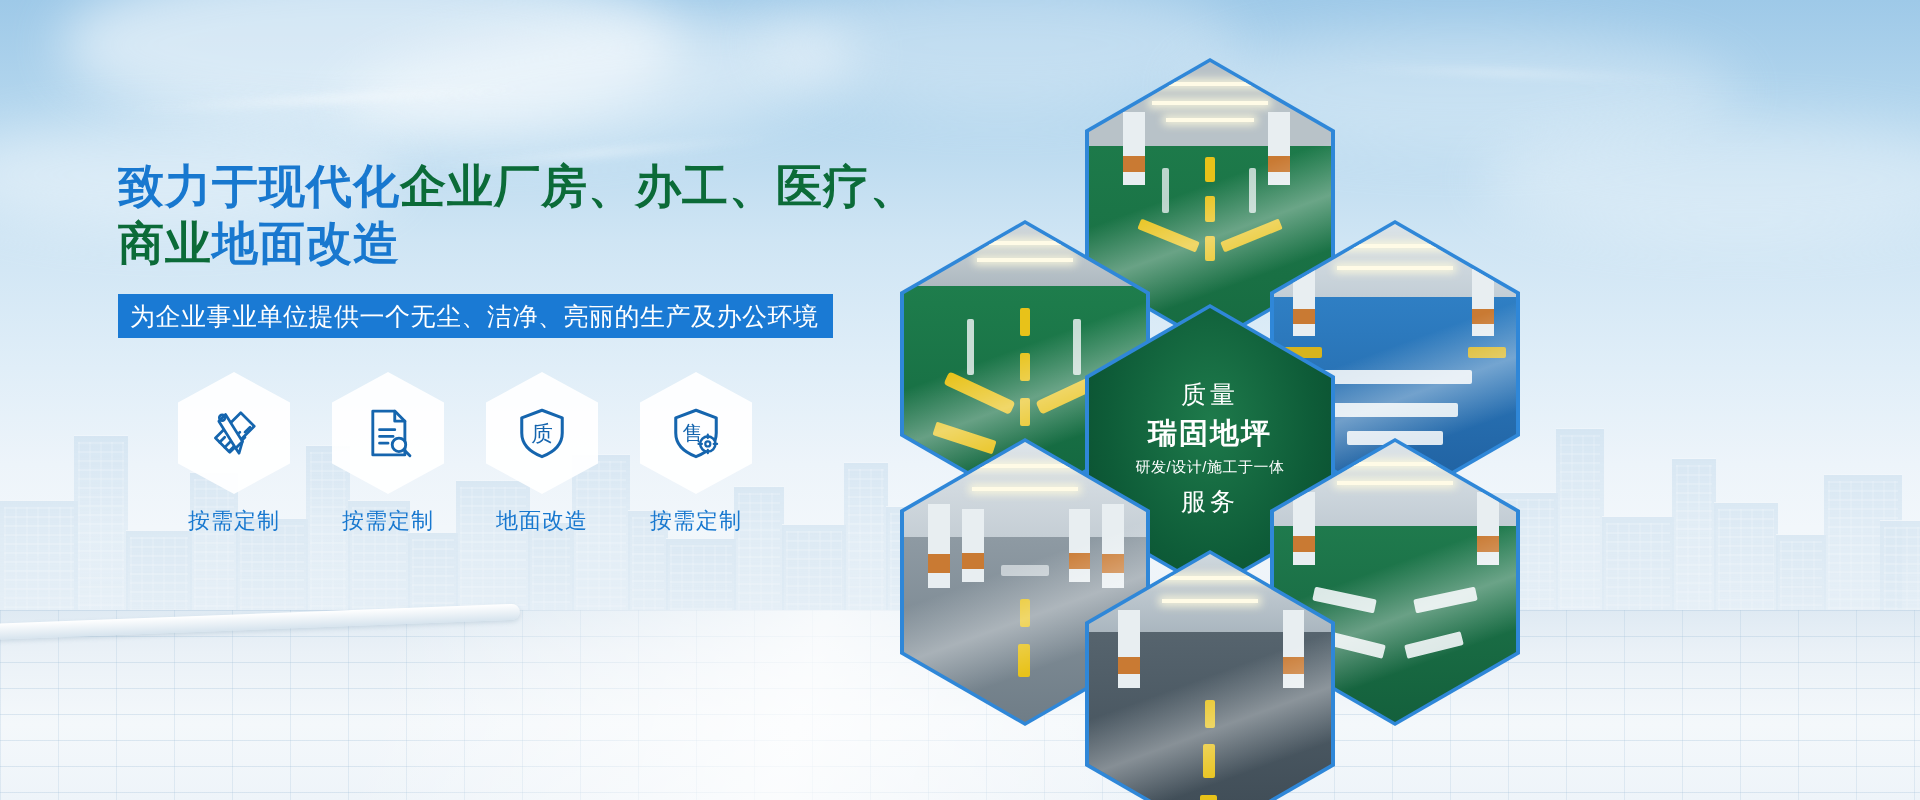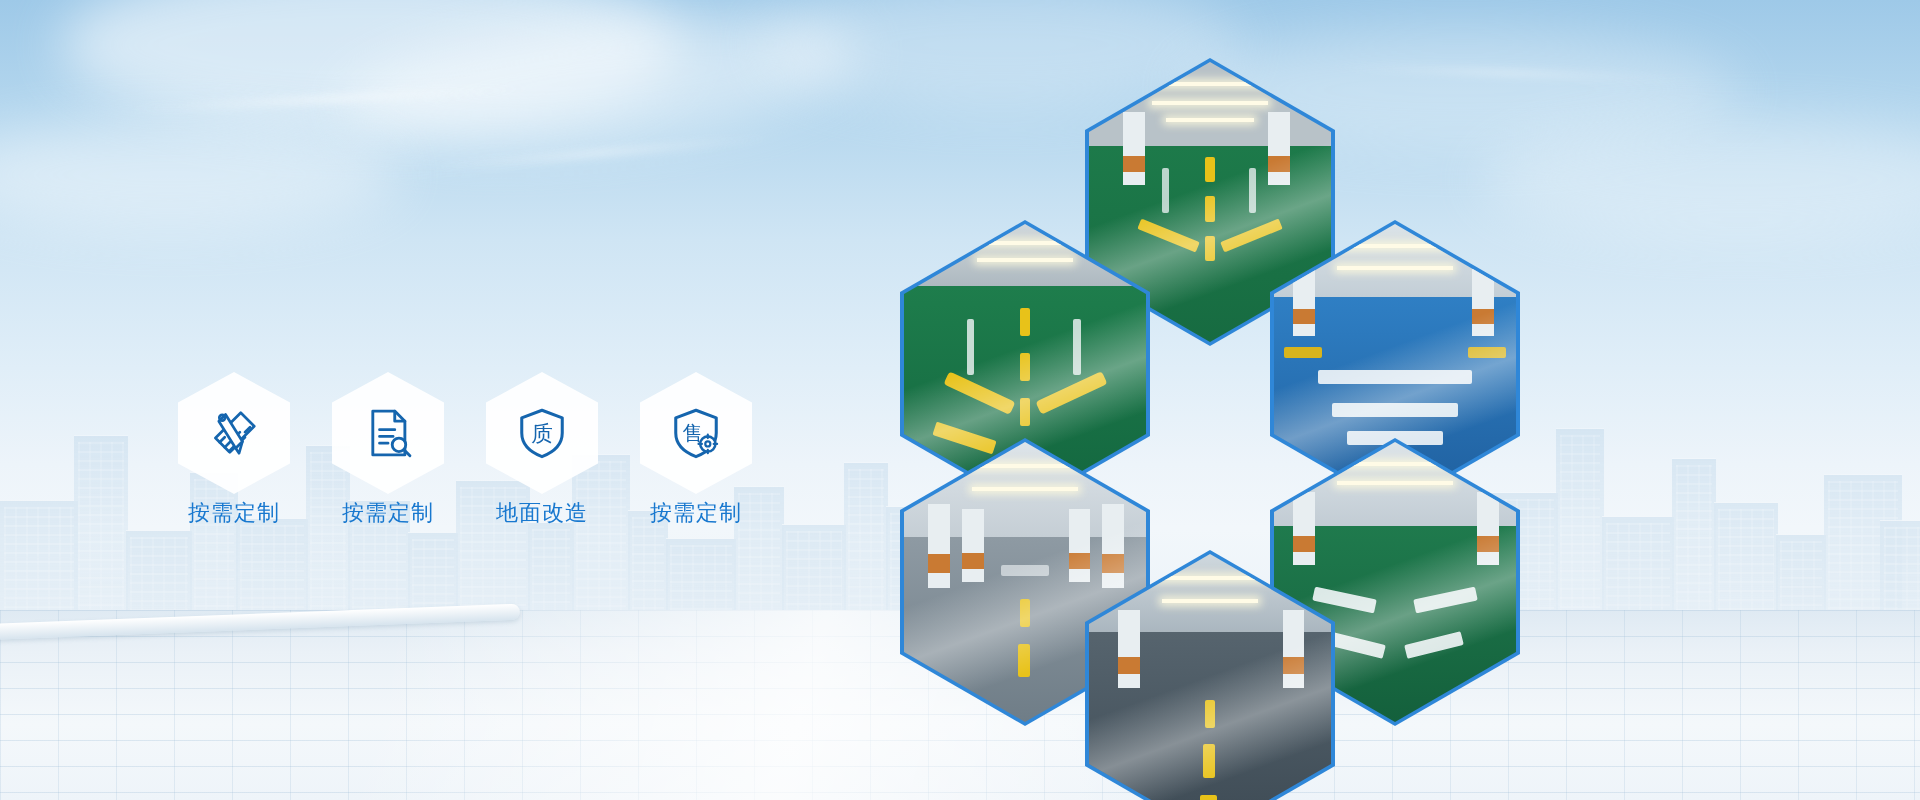--- a/index.html
+++ b/index.html
@@ -114,21 +114,21 @@
     background:rgba(255,255,255,.93);
     clip-path:polygon(50% 0%,100% 25%,100% 75%,50% 100%,0% 75%,0% 25%);
     box-shadow:0 2px 10px rgba(120,155,185,.22);
   }
   .hexicon {
     position:absolute; inset:0;
     display:flex; align-items:center; justify-content:center;
   }
   .hexicon svg { width:54px; height:54px; }
   .feat-label {
-    margin-top:4px;
+    margin-top:12px;
     font-size:22px; color:#1878cf; letter-spacing:1px; white-space:nowrap;
   }
 
   
   .cluster { position:absolute; left:900px; top:38px; width:620px; height:740px; }
 
   .hexcell {
     position:absolute;
     width:250px; height:288px;
     clip-path:polygon(50% 0%,100% 25%,100% 75%,50% 100%,0% 75%,0% 25%);
@@ -211,20 +211,33 @@
     <div class="bld" style="left:1824px;width:78px;  height:176px;"></div>
     <div class="bld" style="left:1880px;width:46px;  height:130px;"></div>
   </div>
 
   <div class="ground">
     <div class="tiles"></div>
     <div class="sheen"></div>
   </div>
   <div class="rail"></div>
 
+  <div class="copy">
+
+    <div class="headline">
+      <div>
+        <span class="hl-blue">致力于现代化</span><span class="hl-green">企业厂房、办工、医疗、</span>
+      </div>
+      <div>
+        <span class="hl-green">商业</span><span class="hl-blue">地面改造</span>
+      </div>
+    </div>
+
+    <div class="subbar">为企业事业单位提供一个无尘、洁净、亮丽的生产及办公环境</div>
+  </div>
 
   <div class="features">
 
     <div class="feature">
       <div class="hexwrap">
         <div class="hexbg"></div>
         <div class="hexicon">
           <svg viewBox="0 0 64 64" fill="none" stroke="#1565ae" stroke-width="3.2" stroke-linecap="round" stroke-linejoin="round">
             <path d="M40 8 L56 24 L26 54 L10 38 Z"></path>
             <path d="M15 43 L21 37 M21 49 L27 43 M27 55 L33 49 M33 37 L39 31 M39 43 L45 37 M45 31 L51 25"></path>
@@ -334,20 +347,28 @@
           <div class="ph-white" style="left:18%;top:52%;width:64%;height:5%;"></div>
           <div class="ph-white" style="left:24%;top:64%;width:52%;height:5%;transform:rotate(0deg);"></div>
           <div class="ph-white" style="left:30%;top:74%;width:40%;height:5%;"></div>
           <div class="ph-line" style="left:4%;top:44%;width:16%;height:4%;background:#d8b41c;"></div>
           <div class="ph-line" style="left:80%;top:44%;width:16%;height:4%;background:#d8b41c;"></div>
           <div class="ph-gloss"></div>
         </div>
       </div>
     </div>
 
+    <div class="badge" style="left:185px; top:266px;">
+      <div class="binner">
+        <div class="badge-top">质量</div>
+        <div class="badge-name">瑞固地坪</div>
+        <div class="badge-sub">研发/设计/施工于一体</div>
+        <div class="badge-bottom">服务</div>
+      </div>
+    </div>
 
     <div class="hexcell" style="left:0px; top:400px;">
       <div class="inner">
         <div class="photo" style="background:linear-gradient(to bottom,#dde4e9 0%,#c5ced5 34%,#8e9aa3 34%,#6f7d87 100%);">
           <div class="ph-lamp" style="left:16%;top:8%;width:68%;"></div>
           <div class="ph-lamp" style="left:28%;top:16%;width:44%;"></div>
           <div class="ph-col" style="left:10%;top:22%;height:30%;"></div>
           <div class="ph-col" style="left:24%;top:24%;height:26%;"></div>
           <div class="ph-col" style="left:68%;top:24%;height:26%;"></div>
           <div class="ph-col" style="left:82%;top:22%;height:30%;"></div>

